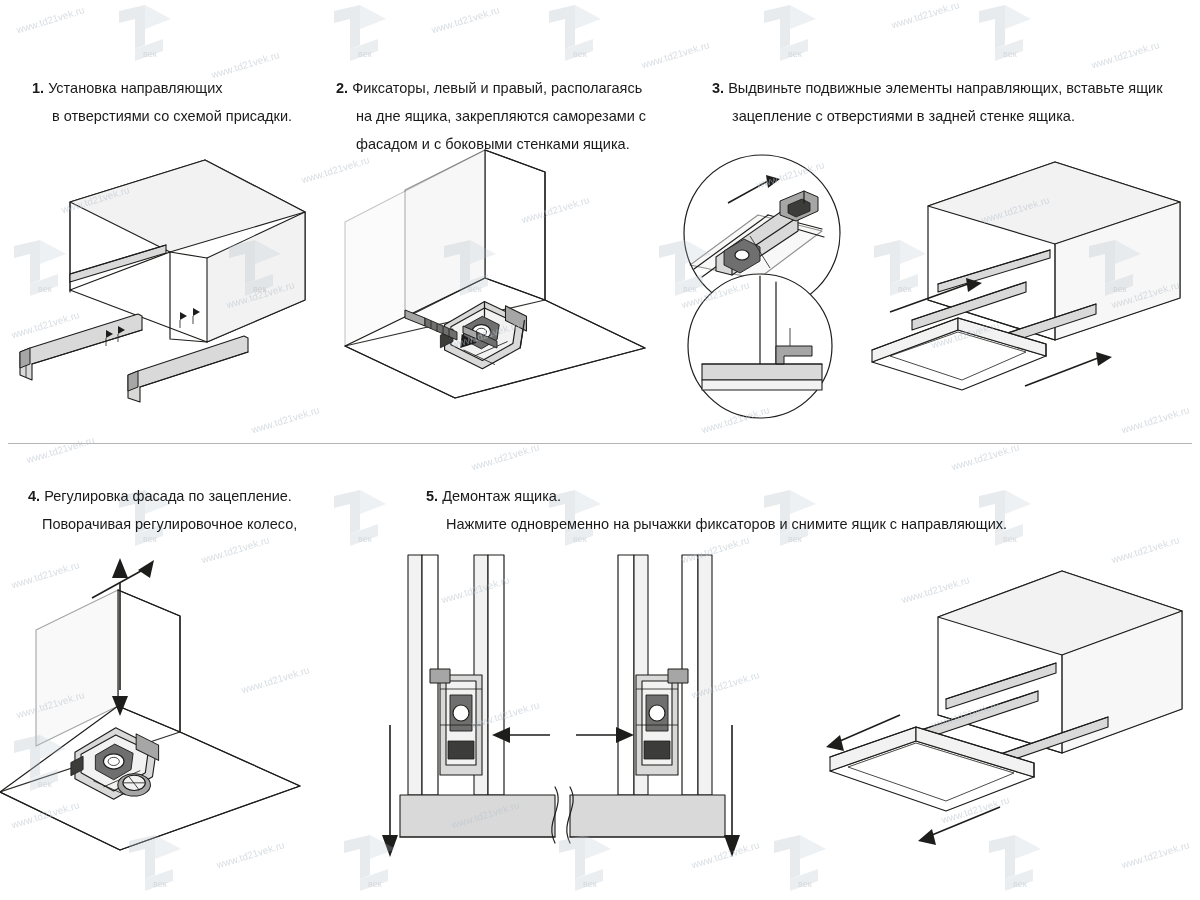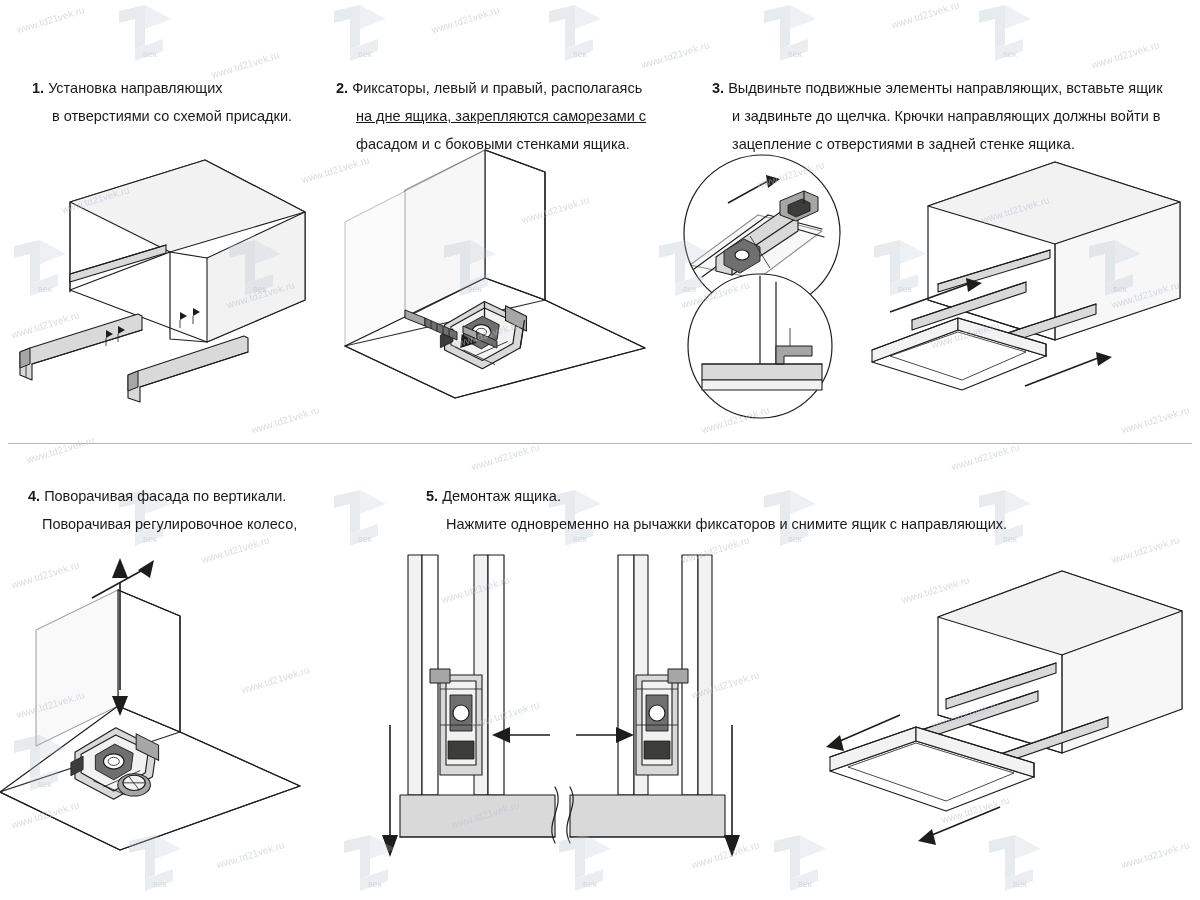--- a/index.html
+++ b/index.html
@@ -326,36 +326,35 @@
 
   <div class="step-text" style="left:24px;top:70px;width:290px;">
     <p><span class="num">1.</span>
        <span class="body">Установка направляющих</span></p>
     <p style="padding-left:20px;"><span>в отверстиями со схемой присадки.</span></p>
   </div>
 
   <div class="step-text" style="left:328px;top:70px;width:330px;">
     <p><span class="num">2.</span>
        <span class="body">Фиксаторы, левый и правый, располагаясь</span></p>
-    <p style="padding-left:20px;text-decoration:underline;"><span>на дне ящика, закрепляются саморезами с</span></p>
+    <p style="padding-left:20px;"><span>на дне ящика, закрепляются саморезами с</span></p>
     <p style="padding-left:20px;"><span>фасадом и с боковыми стенками ящика.</span></p>
   </div>
 
   <div class="step-text" style="left:704px;top:70px;width:505px;">
     <p><span class="num">3.</span>
        <span class="body">Выдвиньте подвижные элементы направляющих, вставьте ящик</span></p>
-    <p style="padding-left:20px;"><span>и задвиньте до щелчка. Крючки направляющих должны войти в</span></p>
     <p style="padding-left:20px;"><span>зацепление с отверстиями в задней стенке ящика.</span></p>
   </div>
 
   <div class="hline" style="top:443px;"></div>
 
   <div class="step-text" style="left:20px;top:478px;width:320px;">
     <p><span class="num">4.</span>
-       <span class="body">Поворачивая фасада по вертикали.</span></p>
+       <span class="body">Регулировка фасада по зацепление.</span></p>
     <p style="padding-left:14px;"><span>Поворачивая регулировочное колесо,</span></p>
   </div>
 
   <div class="step-text" style="left:418px;top:478px;width:700px;">
     <p><span class="num">5.</span>
        <span class="body">Демонтаж ящика.</span></p>
     <p style="padding-left:20px;"><span>Нажмите одновременно на рычажки фиксаторов и снимите ящик с направляющих.</span></p>
   </div>
 
   <div class="art" style="left:10px;top:140px;">

